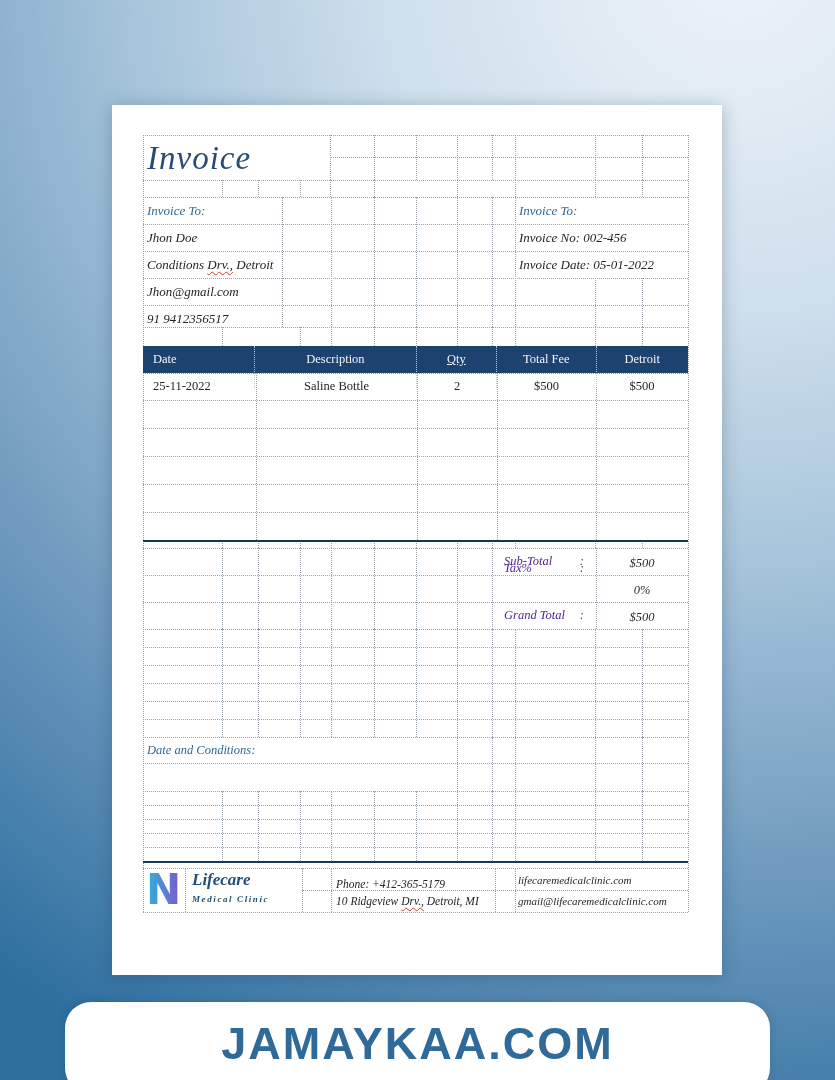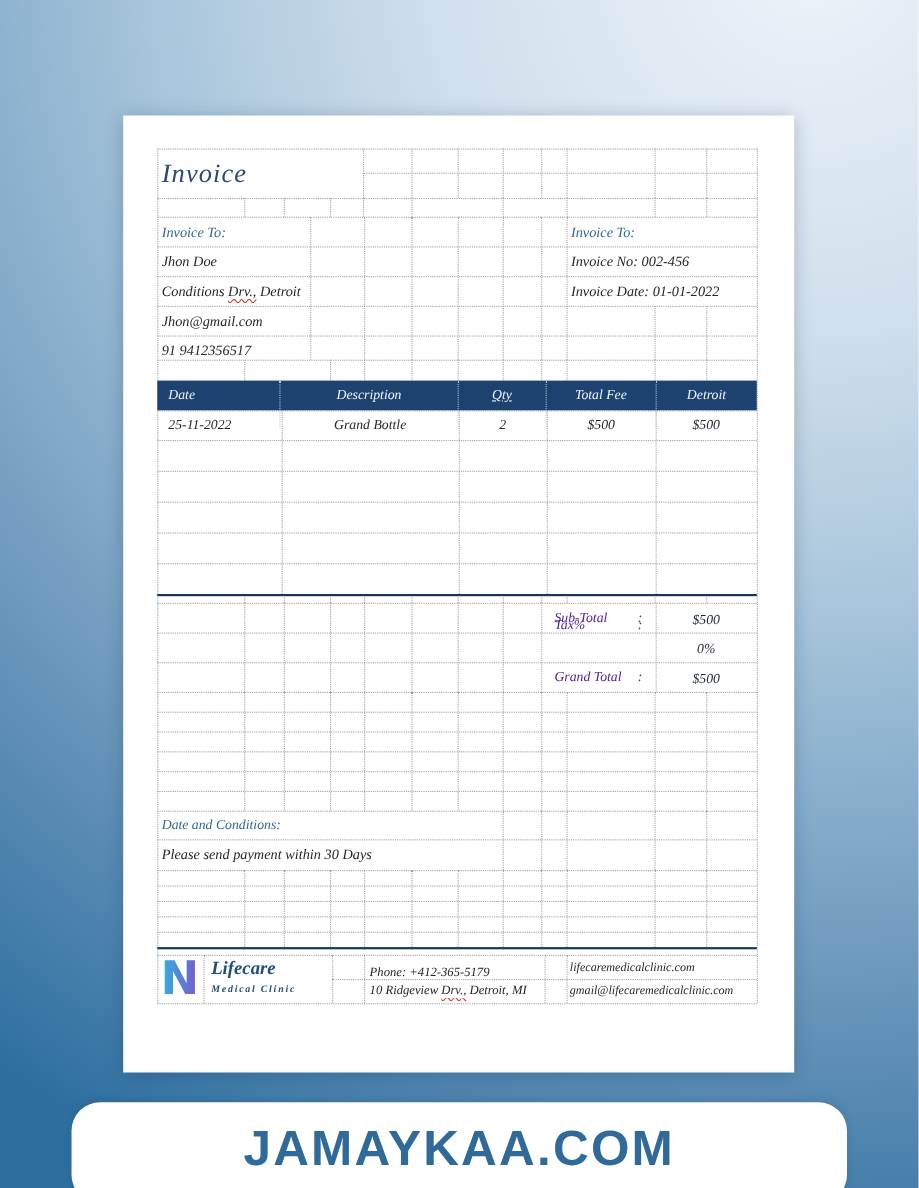--- a/index.html
+++ b/index.html
@@ -14,28 +14,28 @@
     background:#ffffff;box-shadow:0 2px 16px rgba(25,55,90,.30);
   }
   .content{position:absolute;left:31px;top:0;width:545px;height:100%;}
   
   .gl-v{position:absolute;width:0;border-left:1px dotted #9aa2ab;z-index:1;}
   .gl-h{position:absolute;height:0;border-top:1px dotted #9aa2ab;z-index:1;}
   .gl-s{position:absolute;height:0;border-top:2px solid #17365d;z-index:2;}
   
   .txt{position:absolute;z-index:3;font-style:italic;color:#21262b;font-size:13px;white-space:nowrap;}
   .blue{color:#33678f;}
-  .title{left:4px;top:30px;height:46px;line-height:46px;font-size:24px;color:#2b4a73;letter-spacing:1px;}
+  .title{left:4px;top:30px;height:46px;line-height:46px;font-size:33px;color:#2b4a73;letter-spacing:1px;}
   .row27{height:27px;line-height:27px;}
   .wavy{text-decoration:underline wavy #d23f31 1px;text-underline-offset:2px;}
   
   .trow{position:absolute;left:0;width:545px;height:27px;display:flex;z-index:4;}
   .thead{top:241px;background:#1d4270;}
   .tbody{top:268px;}
-  .cell{height:42px;line-height:27px;font-style:italic;font-size:12.5px;text-align:center;overflow:hidden;}
+  .cell{height:42px;line-height:27px;font-size:12.5px;text-align:center;overflow:hidden;}
   .thead .cell{color:#f2f6fb;border-right:1px dotted #b9c6d8;}
   .thead .cell:last-child{border-right:none;}
   .tbody .cell{color:#21262b;}
   .c0{width:113px;text-align:left;padding-left:10px;box-sizing:border-box;}
   .c1{width:161px;}
   .c2{width:80px;}
   .c3{width:99px;}
   .c4{width:92px;}
   .uline{text-decoration:underline;}
   
@@ -207,33 +207,33 @@
     <div class="txt title">Invoice</div>
 
     <div class="txt blue row27" style="left:4px;top:92px;">Invoice To:</div>
     <div class="txt row27" style="left:4px;top:119px;">Jhon Doe</div>
     <div class="txt row27" style="left:4px;top:146px;"><span>Conditions </span><span class="wavy">Drv.,</span><span> Detroit</span></div>
     <div class="txt row27" style="left:4px;top:173px;">Jhon@gmail.com</div>
     <div class="txt row27" style="left:4px;top:200px;">91 9412356517</div>
 
     <div class="txt blue row27" style="left:376px;top:92px;">Invoice To:</div>
     <div class="txt row27" style="left:376px;top:119px;">Invoice No: 002-456</div>
-    <div class="txt row27" style="left:376px;top:146px;">Invoice Date: 01-01-2022</div>
+    <div class="txt row27" style="left:376px;top:146px;">Invoice Date: 05-01-2022</div>
 
     <div class="trow thead">
       <div class="cell c0">Date</div>
       <div class="cell c1">Description</div>
       <div class="cell c2 uline">Qty</div>
       <div class="cell c3">Total Fee</div>
       <div class="cell c4">Detroit</div>
     </div>
 
     <div class="trow tbody">
       <div class="cell c0">25-11-2022</div>
-      <div class="cell c1">Grand Bottle</div>
+      <div class="cell c1">Saline Bottle</div>
       <div class="cell c2">2</div>
       <div class="cell c3">$500</div>
       <div class="cell c4">$500</div>
     </div>
 
     <div class="tot-label" style="top:443px;">
         <span class="lab">Sub-Total</span>
         <span class="sep">:</span>
       </div>
     <div class="tot-value" style="top:443px;">$500</div>
@@ -242,21 +242,20 @@
         <span class="sep">:</span>
       </div>
     <div class="tot-value" style="top:470px;">0%</div>
     <div class="tot-label" style="top:497px;">
         <span class="lab">Grand Total</span>
         <span class="sep">:</span>
       </div>
     <div class="tot-value" style="top:497px;">$500</div>
 
     <div class="txt blue" style="left:4px;top:632px;height:26px;line-height:26px;font-size:12.5px;">Date and Conditions:</div>
-    <div class="txt" style="left:4px;top:658px;height:28px;line-height:28px;">Please send payment within 30 Days</div>
 
     <svg class="logo" width="42" height="42" viewBox="0 0 42 42">
       <defs>
         <linearGradient id="lg" x1="0" y1="0" x2="1" y2="0">
           <stop offset="0" stop-color="#2fb4dc"></stop>
           <stop offset="0.55" stop-color="#5b7fd6"></stop>
           <stop offset="1" stop-color="#7d57c8"></stop>
         </linearGradient>
       </defs>
       <text x="2" y="36" font-family="DejaVu Sans, sans-serif" font-weight="bold" font-size="42" fill="url(#lg)">N</text>

